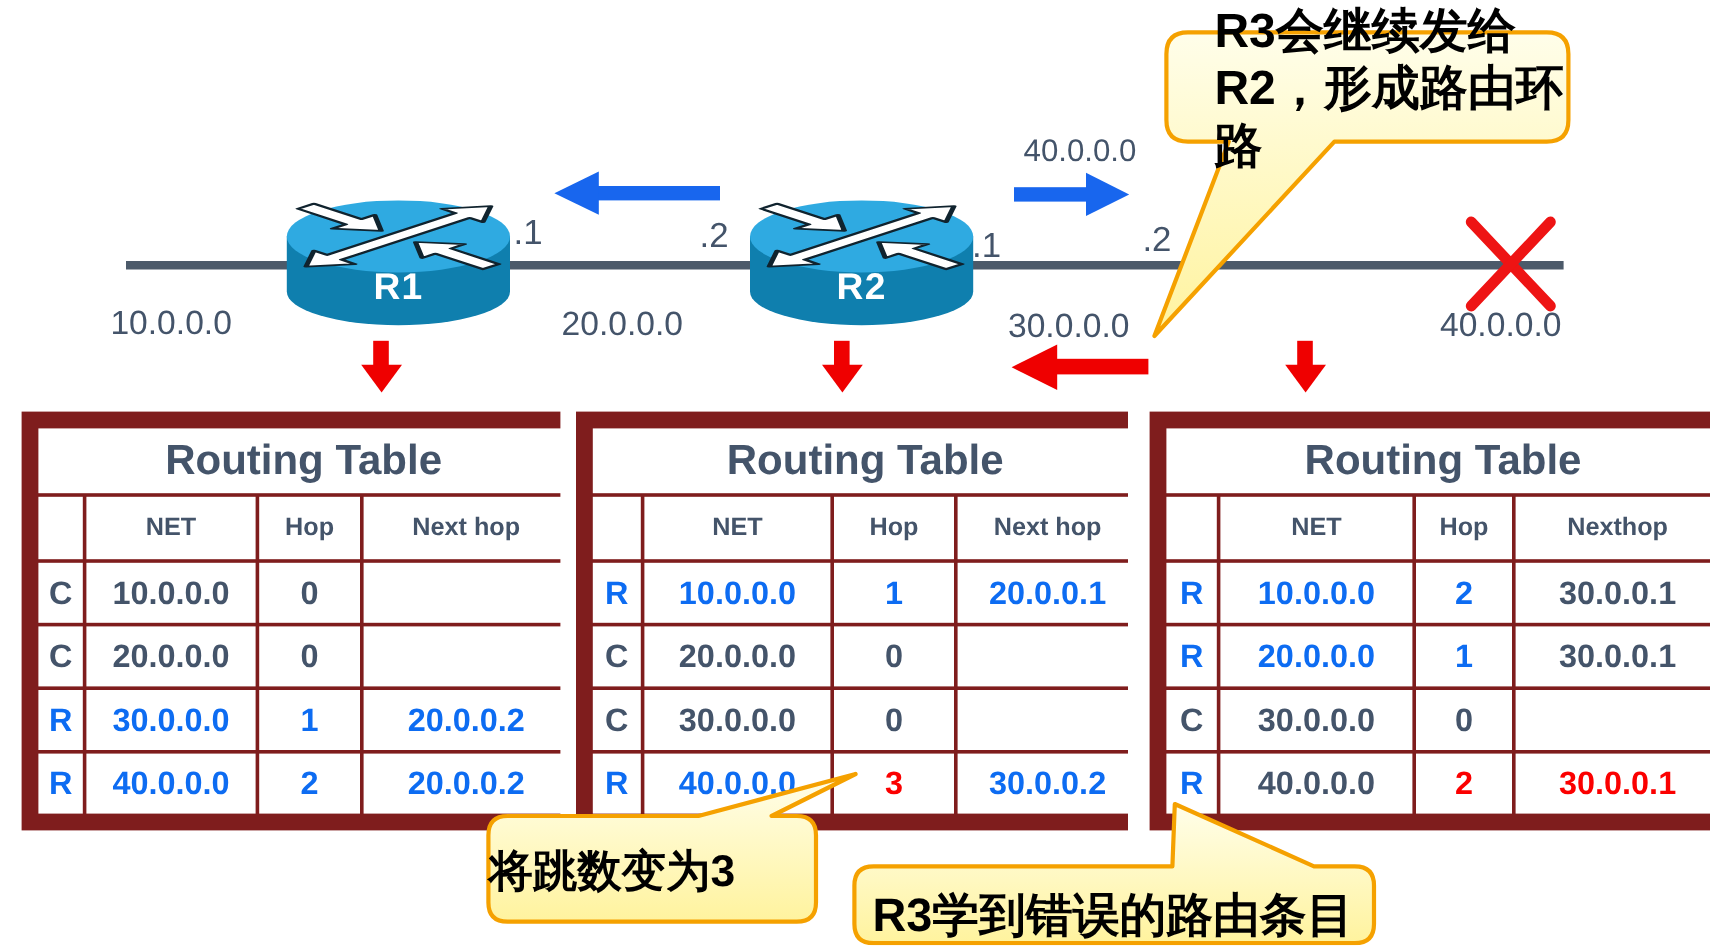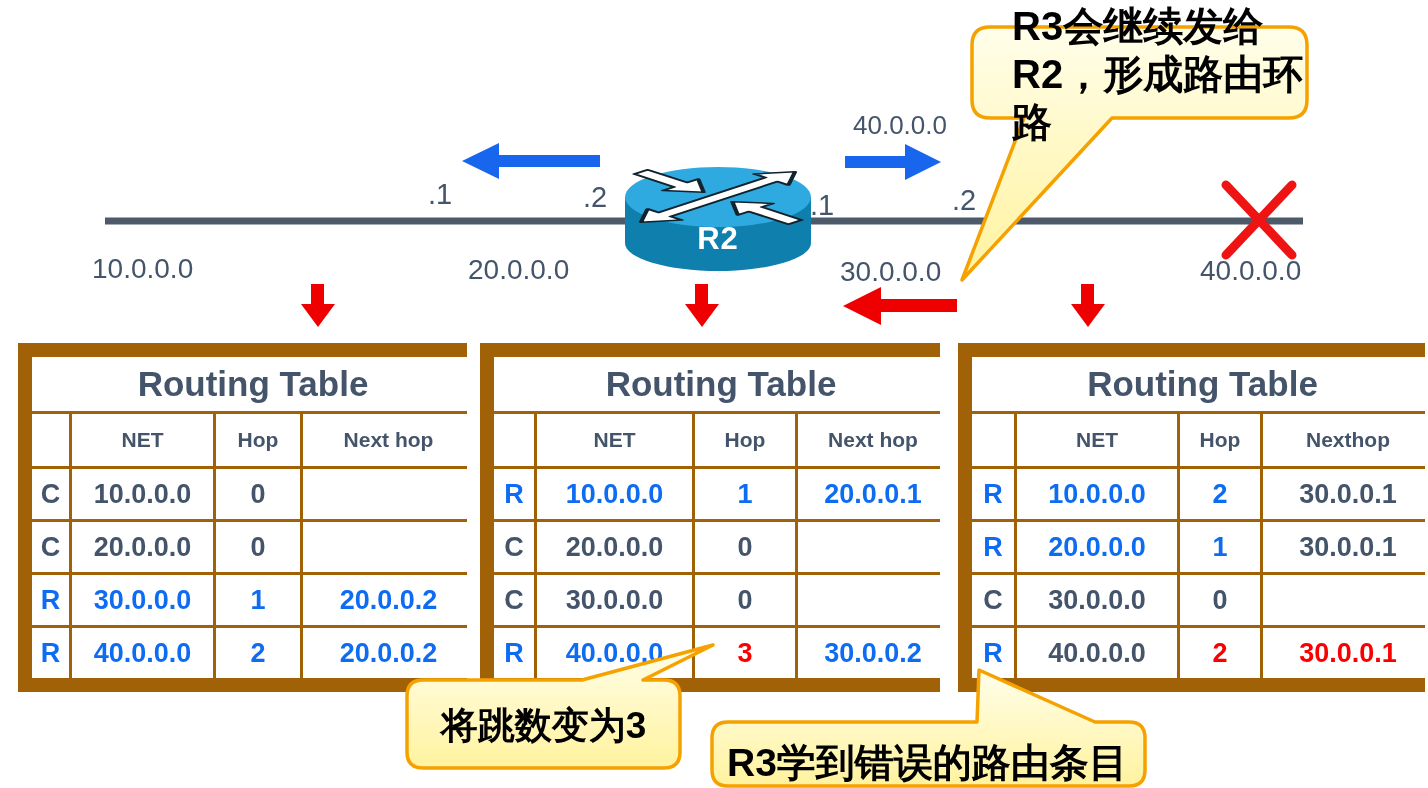--- a/index.html
+++ b/index.html
@@ -17,25 +17,25 @@
 
   
   .lbl{position:absolute;color:#44546A;z-index:4;white-space:nowrap;}
   .seg-lbl{font-size:28px;}
   .if-lbl{font-size:29px;}
   .adv-lbl{font-size:26px;}
 
   
   .co-text{position:absolute;z-index:6;color:#000;font-weight:700;white-space:pre-line;}
   #loop-text{left:1012px;top:2px;width:360px;font-size:40px;line-height:48px;}
-  #hop-text{left:407px;top:701px;width:273px;font-size:37px;text-align:center;}
+  #hop-text{left:407px;top:701px;width:273px;font-size:37px;text-align:left;}
   #wrong-text{left:727px;top:736px;width:433px;font-size:39px;}
 
   
-  .rt{position:absolute;top:343px;display:grid;z-index:2;background:#a16207;
+  .rt{position:absolute;top:343px;display:grid;z-index:2;background:#7f1d1d;
       padding:14px;grid-gap:3px;box-sizing:border-box;}
   .rt>div{background:#fff;display:flex;align-items:center;justify-content:center;}
   #table-r1{left:18px;width:449px;grid-template-columns:37px 141px 84px 171px;}
   #table-r2{left:480px;width:460px;grid-template-columns:40px 155px 100px 150px;}
   #table-r3{left:958px;width:467px;grid-template-columns:42px 160px 80px 170px;}
   .rt{grid-template-rows:54px 52px 50px 50px 50px 50px;}
   .rt .title{grid-column:1/-1;font-size:35px;font-weight:700;color:#44546A;}
   .rt .hdr{font-size:21px;font-weight:700;color:#44546A;}
   .rt .cell{font-size:27px;font-weight:700;}
   [data-color="dark"]{color:#44546A;}
@@ -44,20 +44,32 @@
 </style>
 </head>
 <body>
 
 <div class="stage">
 
   <svg id="under-layer" class="layer" width="1428" height="788">
     <line x1="105" y1="221" x2="1303" y2="221" stroke="#4C5A6A" stroke-width="7"></line>
   </svg>
 
+  <div class="router" style="left:238px;top:166px;">
+    <svg width="188" height="108" viewBox="0 0 188 108">
+      <path d="M1,31 L1,77 A93,28 0 0 0 187,77 L187,31 Z" fill="#0F7FAE"></path>
+      <ellipse cx="94" cy="31" rx="93" ry="30" fill="#2FAAE1"></ellipse>
+      <g transform="translate(94,31) scale(1.1,0.36)" fill="#fff" stroke="#10232e" stroke-width="4" stroke-linejoin="round">
+        <path d="M70,-70 L64,-33 L54,-43 L-43,54 L-33,64 L-70,70 L-64,33 L-54,43 L43,-54 L33,-64 Z"></path>
+        <path d="M-76,-64 L-64,-76 L-28,-40 L-18,-50 L-13,-13 L-50,-18 L-40,-28 Z"></path>
+        <path d="M76,64 L64,76 L28,40 L18,50 L13,13 L50,18 L40,28 Z"></path>
+      </g>
+    </svg>
+    <div class="router-label">R1</div>
+  </div>
 
   <div class="router" style="left:624px;top:166px;">
     <svg width="188" height="108" viewBox="0 0 188 108">
       <path d="M1,31 L1,77 A93,28 0 0 0 187,77 L187,31 Z" fill="#0F7FAE"></path>
       <ellipse cx="94" cy="31" rx="93" ry="30" fill="#2FAAE1"></ellipse>
       <g transform="translate(94,31) scale(1.1,0.36)" fill="#fff" stroke="#10232e" stroke-width="4" stroke-linejoin="round">
         <path d="M70,-70 L64,-33 L54,-43 L-43,54 L-33,64 L-70,70 L-64,33 L-54,43 L43,-54 L33,-64 Z"></path>
         <path d="M-76,-64 L-64,-76 L-28,-40 L-18,-50 L-13,-13 L-50,-18 L-40,-28 Z"></path>
         <path d="M76,64 L64,76 L28,40 L18,50 L13,13 L50,18 L40,28 Z"></path>
       </g>

